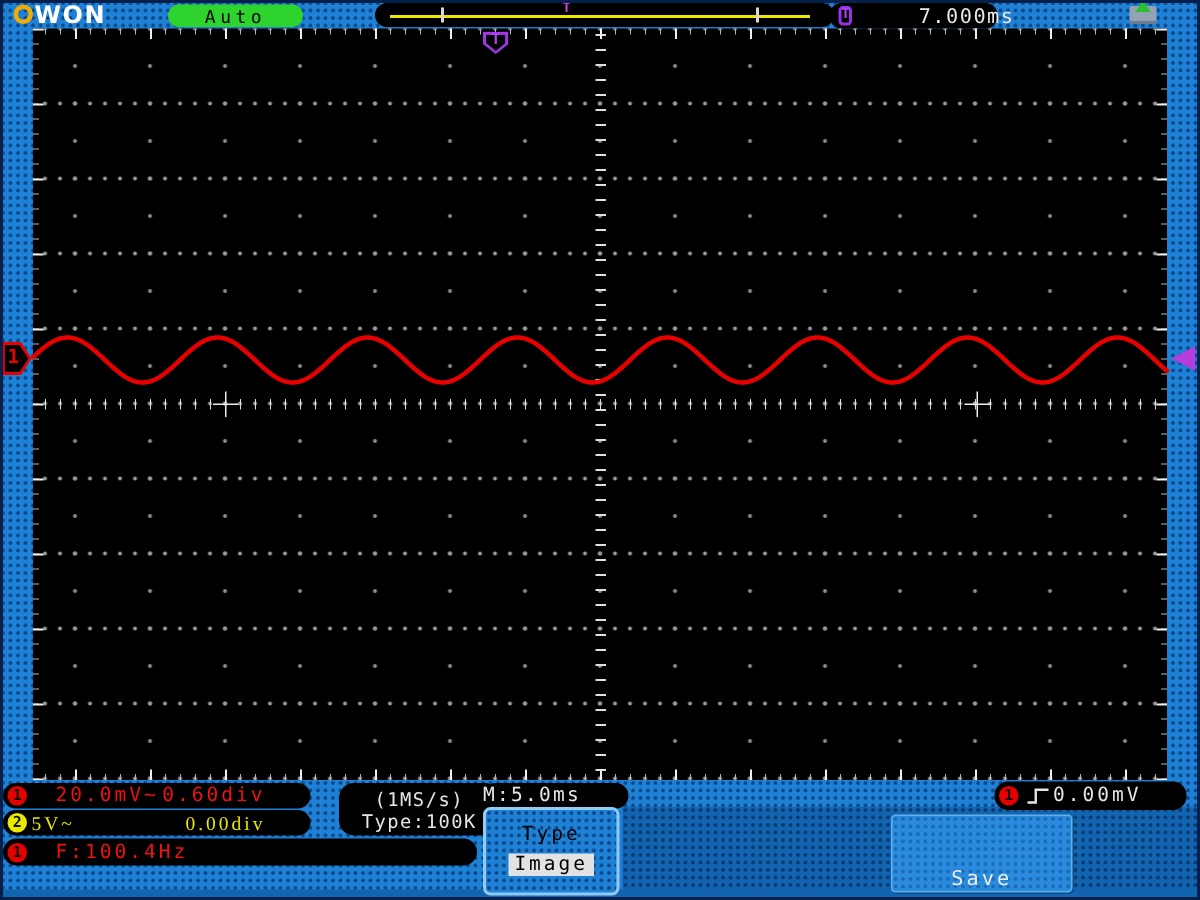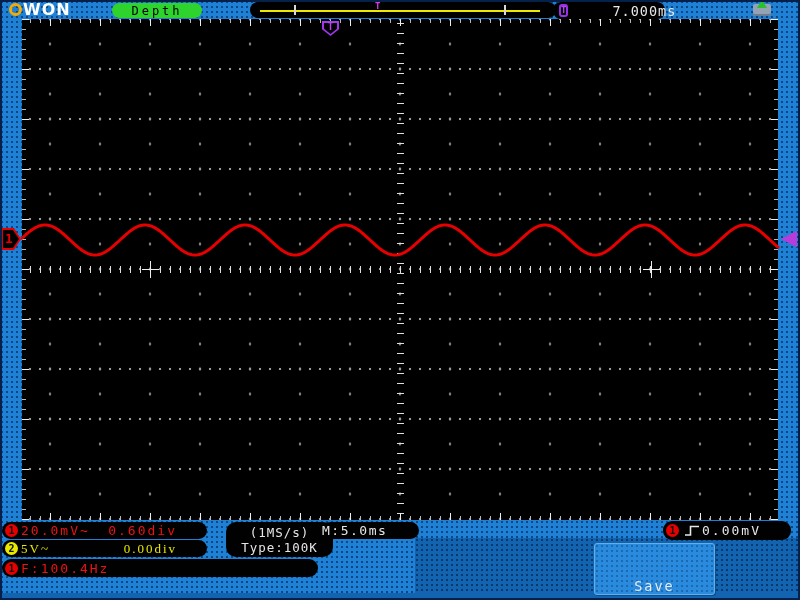--- a/index.html
+++ b/index.html
@@ -76,21 +76,21 @@
   .trig-level-marker { position:absolute; left:780px; top:230px; width:17px; height:18px; z-index:10;
       clip-path:polygon(100% 4%,6% 50%,100% 96%); background:#b83cdc; }
 
   svg.trace { position:absolute; inset:0; overflow:visible; }
 
   
   .pill { position:absolute; background:#010101; border-radius:9px; display:flex; align-items:center;
           font-size:13px; letter-spacing:2px; z-index:2; }
   .badge { width:13px; height:13px; border-radius:50%; color:#111; font-size:10px; font-weight:bold;
            line-height:13px; text-align:center; letter-spacing:0; flex:none; margin:0 3px 0 3px; }
-  .ch1-text { color:#ee1212; } .ch2-text { color:#e9e900;font-family:Liberation Serif, serif; } .white-text { color:#e6e6e6; }
+  .ch1-text { color:#ee1212;margin-left:16px; } .ch2-text { color:#e9e900;font-family:Liberation Serif, serif; } .white-text { color:#e6e6e6; }
   .pill-ch1 { left:2px; top:522px; width:205px; height:17px; }
   .pill-ch2 { left:2px; top:540px; width:205px; height:17px; }
   .pill-freq { left:2px; top:559px; width:316px; height:18px; }
   .pos-val { margin-left:auto; margin-right:30px; }
   .pill-rate { left:226px; top:522px; width:107px; height:35px; flex-direction:column; justify-content:center;
                border-radius:10px; letter-spacing:1px; font-size:12.5px; }
   .pill-mtime { left:322px; top:522px; width:97px; height:17px; justify-content:flex-start; letter-spacing:1.5px; }
   .pill-trig { left:663px; top:521px; width:128px; height:19px; }
   .slope-icon { margin:0 2px; flex:none; }
 
@@ -111,21 +111,21 @@
 </head>
 <body>
 
 <div class="screen">
 
   <div class="topbar">
     <div class="logo">
       <span class="logo-o"></span>
       <span>WON</span>
     </div>
-    <div class="auto-pill">Depth</div>
+    <div class="auto-pill">Auto</div>
     <div class="winpill">
       <div class="winline"></div>
       <div class="winbracket" style="left:44px;"></div>
       <div class="winbracket" style="left:254px;"></div>
       <div class="win-t" style="left:125px;">T</div>
     </div>
     <div class="timepill">
       <span class="t-icon">T</span>
       <span class="time-text">7.000ms</span>
     </div>
@@ -180,18 +180,22 @@
   <div class="pill pill-trig">
     <span class="badge" style="background:#e60000;">1</span>
     <svg class="slope-icon" width="16" height="13" viewBox="0 0 16 13">
       <polyline points="1,11 6.5,11 6.5,2.5 15,2.5" fill="none" stroke="#e6e6e6" stroke-width="1.6"></polyline>
     </svg>
     <span class="white-text">0.00mV</span>
   </div>
 
   <div class="menu-strip"></div>
   <div class="bottom-strip"></div>
+  <div class="type-btn dotted">
+    <span class="type-label">Type</span>
+    <span class="type-value">Image</span>
+  </div>
   <div class="save-btn">
     <span>Save</span>
   </div>
 
   <div class="frame"></div>
 </div>
 
 </body></html>

